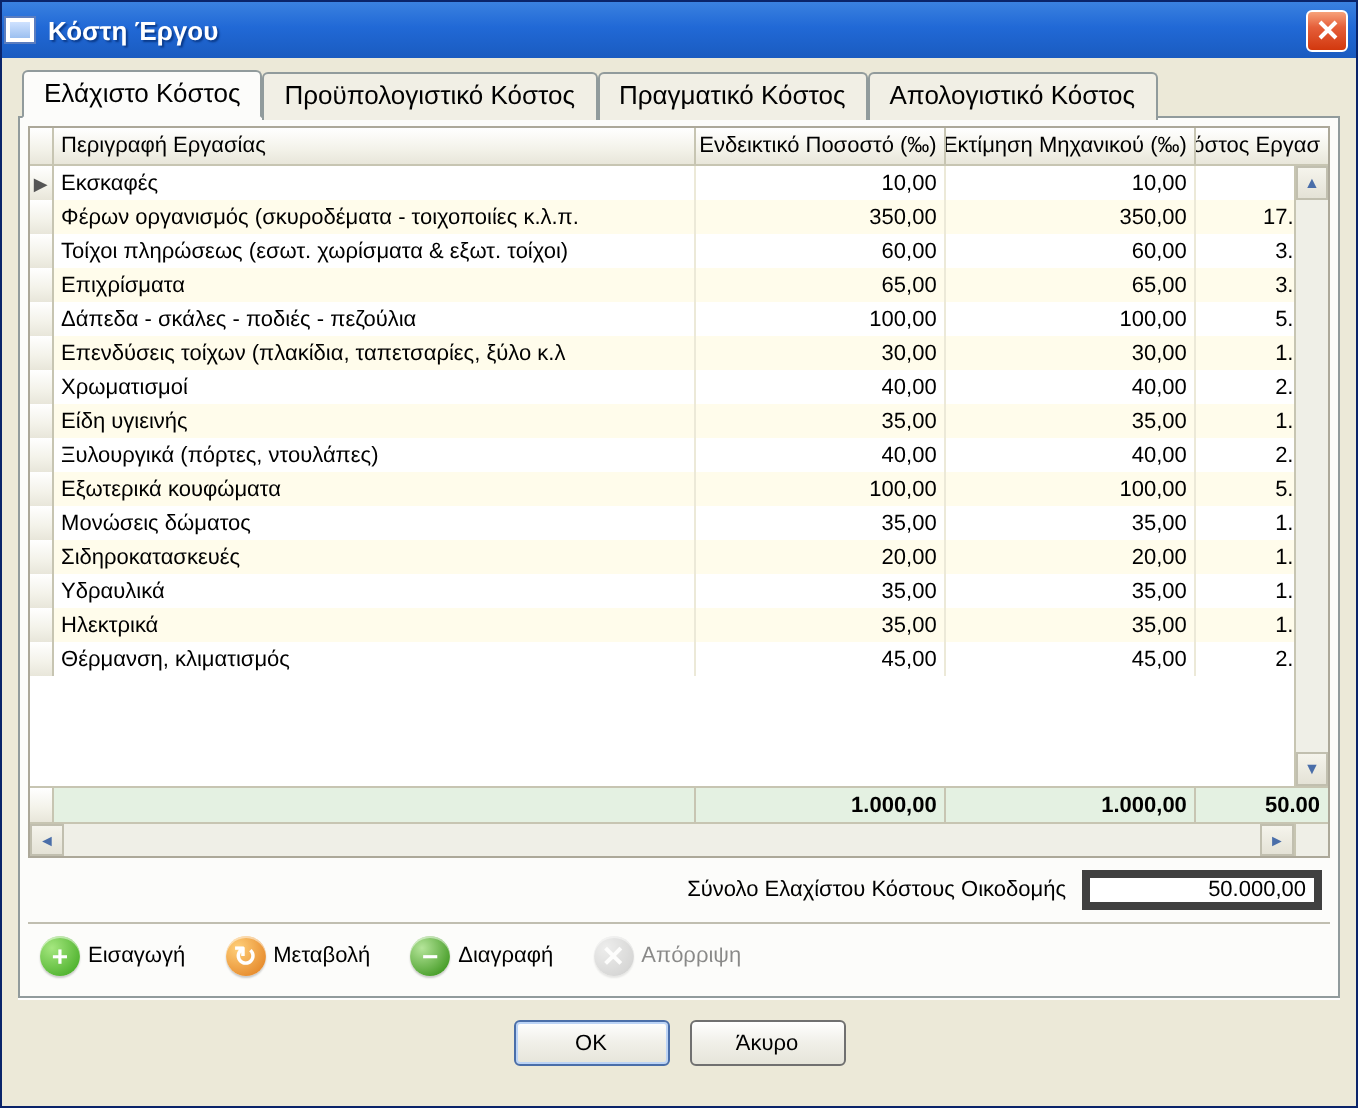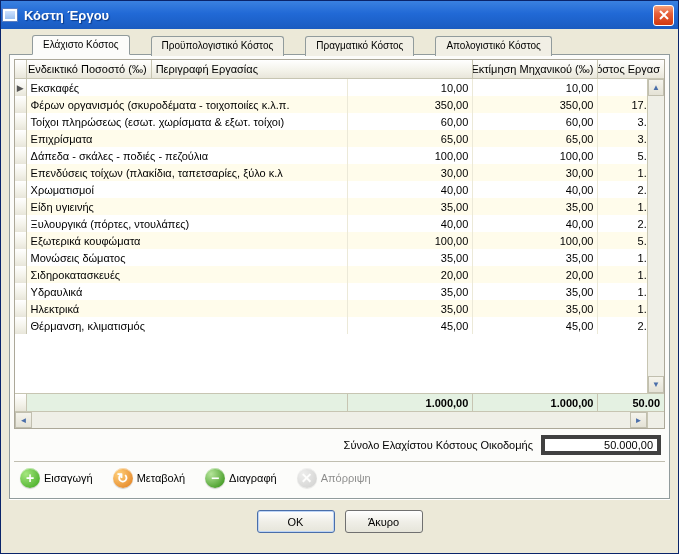--- a/index.html
+++ b/index.html
@@ -68,26 +68,25 @@
     gap: 0;
     margin-bottom: -1px;
     padding-left: 2px;
   }
   .tab {
     background: #f5f3ea;
     border: 1px solid #919b9c;
     border-bottom: none;
     border-radius: 3px 3px 0 0;
     padding: 3px 10px 4px 10px;
-    font-size: 10px;
+    font-size: 13px;
     color: #000;
     cursor: pointer;
     position: relative;
     margin-right: 0px;
-    margin-left: 21px;
   }
   .tab.active {
     background: #fcfcfa;
     border-bottom: 1px solid #fcfcfa;
     z-index: 2;
     top: 0;
   }
   .tab:not(.active) {
     top: 1px;
     background: #f1efe5;
@@ -293,22 +292,22 @@
       <div class="tab">Πραγματικό Κόστος</div>
       <div class="tab">Απολογιστικό Κόστος</div>
     </div>
 
     <div class="tab-panel">
       <div class="grid-wrap">
         <div class="grid">
 
           <div class="grid-header">
             <div class="row-marker"></div>
+            <div class="hcell c0">Περιγραφή Εργασίας</div>
             <div class="hcell c1 right">Ενδεικτικό Ποσοστό (‰)</div>
-            <div class="hcell c0">Περιγραφή Εργασίας</div>
             <div class="hcell c2 right">Εκτίμηση Μηχανικού (‰)</div>
             <div class="hcell c3 right">Κόστος Εργασ</div>
           </div>
 
           <div class="grid-body" id="grid-body">
               <div class="row">
                 <div class="row-marker">▶</div>
                 <div class="cell c0">Εκσκαφές</div>
                 <div class="cell c1 right">10,00</div>
                 <div class="cell c2 right">10,00</div>

